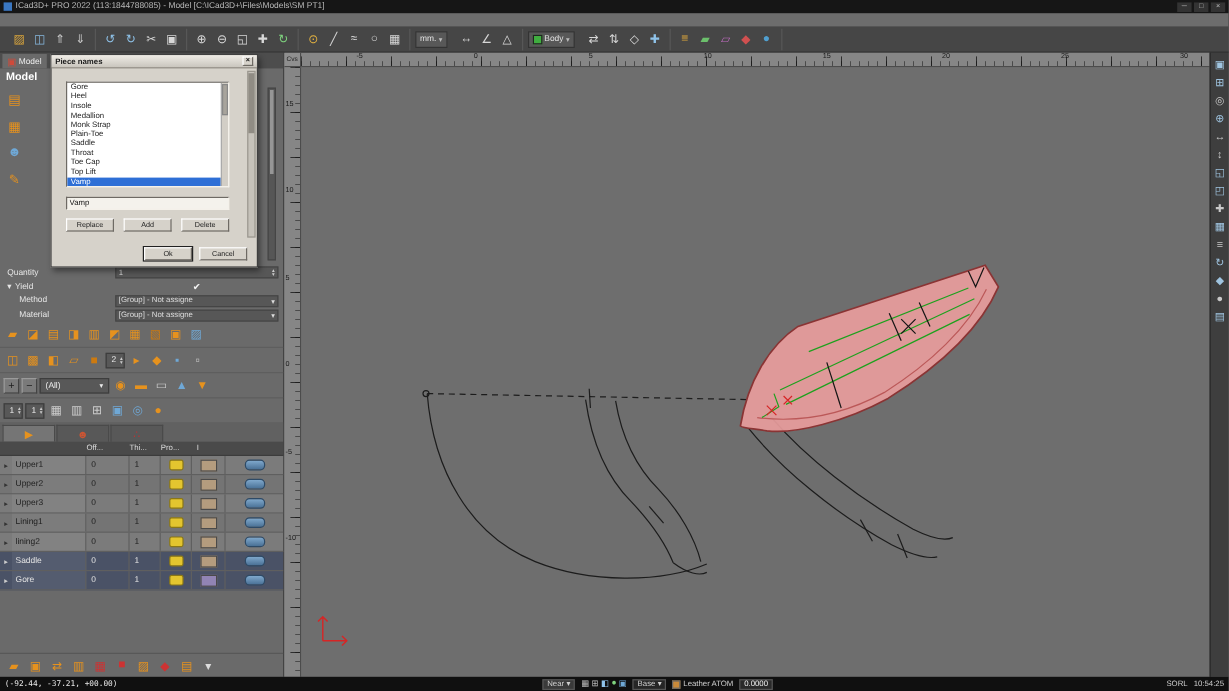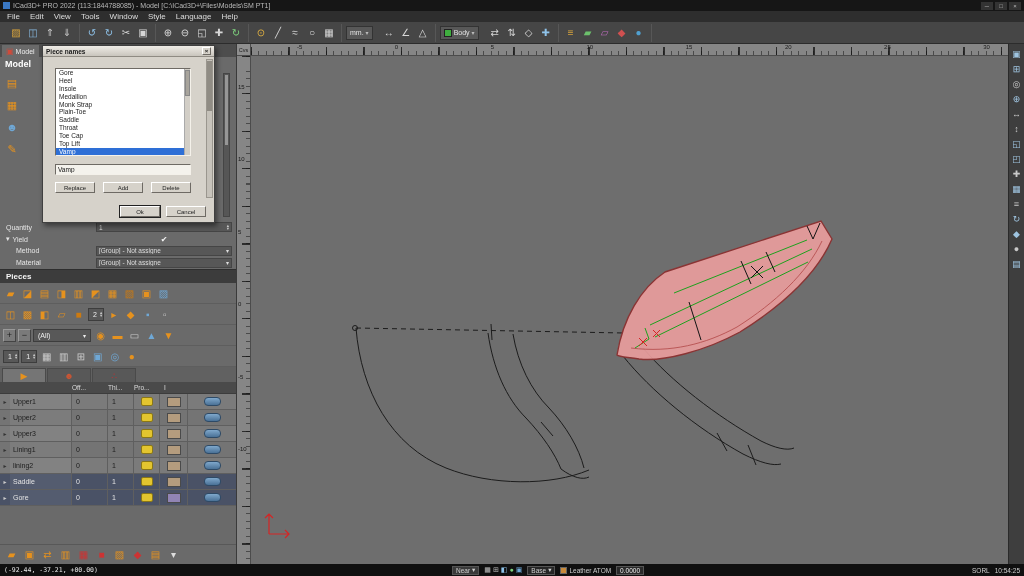--- a/index.html
+++ b/index.html
@@ -128,31 +128,20 @@
     <span class="app-ico"></span>
     <span>ICad3D+ PRO 2022 (113:1844788085) - Model [C:\ICad3D+\Files\Models\SM PT1]</span>
     <span class="winbtns">
 
     <span class="winbtn">─</span>
         <span class="winbtn">□</span>
         <span class="winbtn">×</span>
       </span>
   </div>
 
-  <div id="menubar">
-
-  <span class="menu-item">File</span>
-      <span class="menu-item">Edit</span>
-      <span class="menu-item">View</span>
-      <span class="menu-item">Tools</span>
-      <span class="menu-item">Window</span>
-      <span class="menu-item">Style</span>
-      <span class="menu-item">Language</span>
-      <span class="menu-item">Help</span>
-    </div>
 
   <div id="toolbar">
     <span class="tgroup">
 
     <span class="tbi" style="color: rgb(216, 164, 60);">▨</span>
         <span class="tbi" style="color: rgb(134, 183, 221);">◫</span>
         <span class="tbi" style="color: rgb(201, 201, 201);">⇑</span>
         <span class="tbi" style="color: rgb(201, 201, 201);">⇓</span>
       </span>
     <span class="tgroup">
@@ -256,21 +245,20 @@
         </span>
       </div>
       <div class="prow indent">
         <span class="plabel">Material</span>
         <span class="pval">
           <span class="ellip">[Group] - Not assigne</span>
           <span class="arrow">▾</span>
         </span>
       </div>
     </div>
-    <div class="pieces-header">Pieces</div>
     <div class="ptb">
 
     <span class="pti" style="color: rgb(230, 146, 30);">▰</span>
         <span class="pti" style="color: rgb(230, 146, 30);">◪</span>
         <span class="pti" style="color: rgb(230, 146, 30);">▤</span>
         <span class="pti" style="color: rgb(230, 146, 30);">◨</span>
         <span class="pti" style="color: rgb(230, 146, 30);">▥</span>
         <span class="pti" style="color: rgb(230, 146, 30);">◩</span>
         <span class="pti" style="color: rgb(230, 146, 30);">▦</span>
         <span class="pti" style="color: rgb(204, 122, 16);">▧</span>

